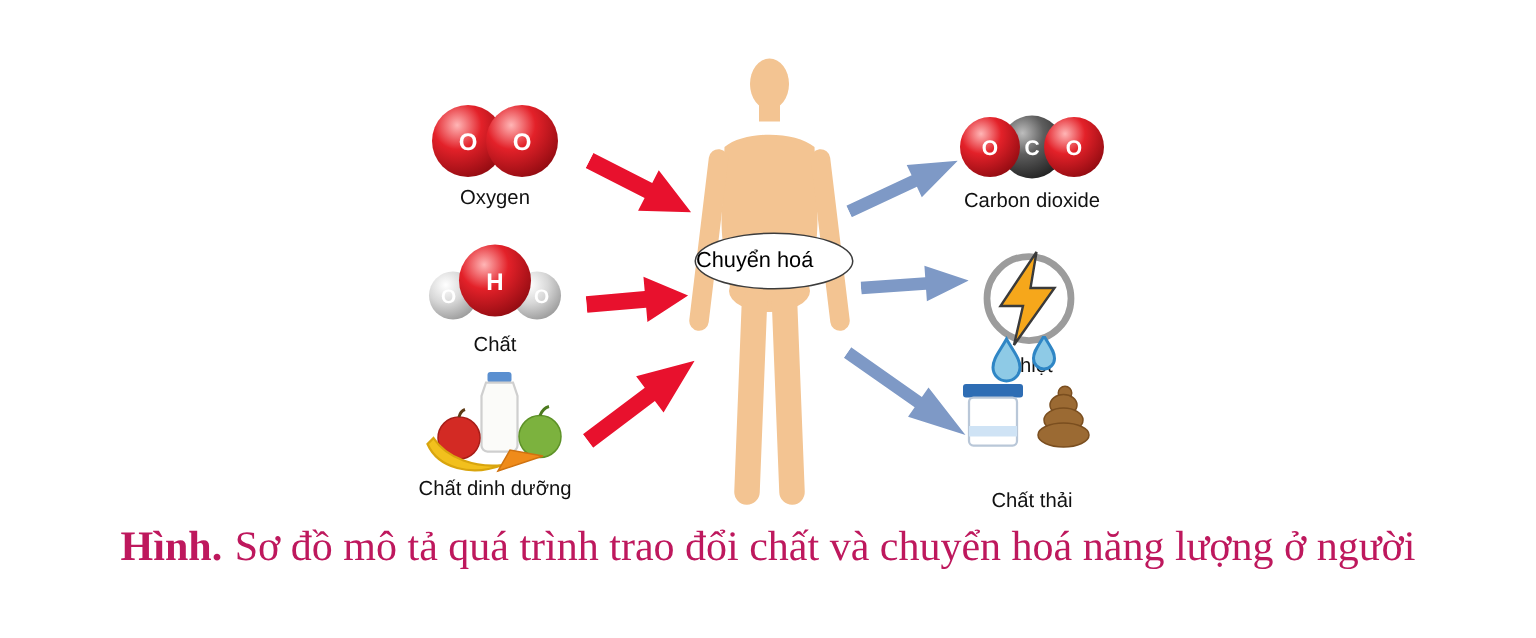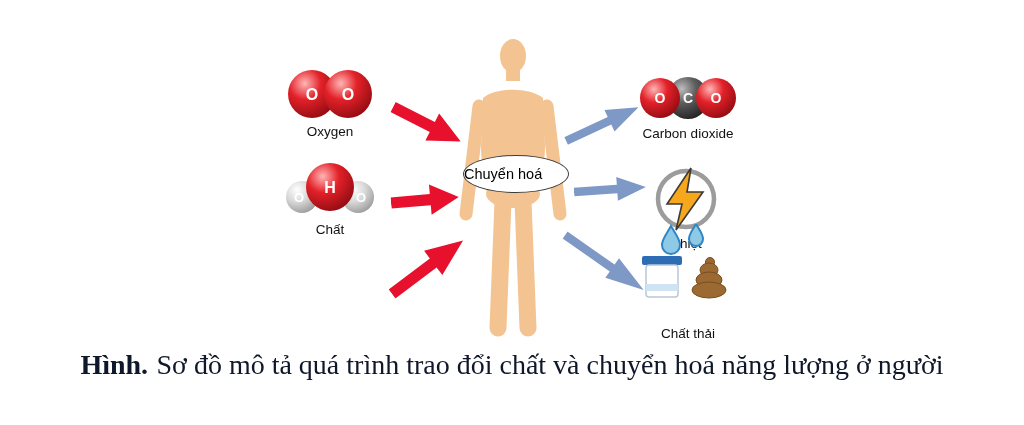--- a/index.html
+++ b/index.html
@@ -7,21 +7,21 @@
          font-family:"Liberation Sans",sans-serif;}
   .group{position:absolute;display:flex;flex-direction:column;align-items:center;}
   .icon-label{font-size:13.5px;color:#111;margin-top:2px;white-space:nowrap;text-align:left;}
   .arrow{position:absolute;transform-origin:0 50%;}
   .arrow-red{height:32px;}
   .arrow-blue{height:28px;}
   .oval{position:absolute;left:463px;top:155px;width:104px;height:36px;background:#fff;
         border:1.6px solid #3c3c3c;border-radius:50%;display:flex;align-items:center;
         font-size:14.5px;color:#000;z-index:5;}
   .caption{position:absolute;left:0;right:0;top:349px;text-align:center;
-           font-family:"Liberation Serif",serif;font-size:28px;color:#0f172a;}
+           font-family:"Liberation Serif",serif;font-size:28px;color:#be185d;}
   .caption-prefix{font-weight:700;}
   .caption-rest{margin-left:.3em;}
   .at{fill:#ffffff;font-family:"Liberation Sans",sans-serif;font-weight:bold;font-size:16px;text-anchor:middle;}
   .at-s{font-size:13px;}
   .at-m{font-size:14px;}
   svg{display:block;}
 </style>
 </head>
 <body>
 
@@ -62,20 +62,38 @@
       <circle cx="17" cy="39" r="16" fill="url(#gGray)"></circle>
       <circle cx="73" cy="39" r="16" fill="url(#gGray)"></circle>
       <circle cx="45" cy="29" r="24" fill="url(#gRed)"></circle>
       <text class="at at-s" x="14" y="44">O</text>
       <text class="at" x="45" y="35">H</text>
       <text class="at at-s" x="76" y="44">O</text>
     </svg>
     <div class="icon-label">Chất</div>
   </div>
 
+  <div class="group" style="left:280px;top:246px;width:100px;">
+    <svg width="100" height="70" viewBox="0 0 100 70">
+
+      <rect x="45" y="2" width="16" height="7" rx="2" fill="#5a8fd0"></rect>
+      <path d="M44,9 h18 l3,9 v33 a4,4 0 0 1 -4,4 h-16 a4,4 0 0 1 -4,-4 v-33 z" fill="#fbfbf9" stroke="#cfcfcf" stroke-width="1.5"></path>
+
+      <circle cx="80" cy="45" r="14" fill="#7cb23e" stroke="#5d9227" stroke-width="1"></circle>
+      <path d="M80,31 q2,-5 6,-6" stroke="#4c7a1e" stroke-width="2" fill="none"></path>
+
+      <circle cx="26" cy="46" r="14" fill="#d32a24" stroke="#a81d18" stroke-width="1"></circle>
+      <path d="M26,32 q1,-4 4,-5" stroke="#5d3a16" stroke-width="2" fill="none"></path>
+
+      <path d="M5,50 C12,66 34,72 55,64 C38,66 18,60 9,46 Z" fill="#f2c01d" stroke="#d9a50e" stroke-width="1.5"></path>
+
+      <path d="M52,68 L82,58 L60,54 Z" fill="#ef8b1a" stroke="#cf7210" stroke-width="1"></path>
+    </svg>
+    <div class="icon-label">Chất dinh dưỡng</div>
+  </div>
 
   <svg class="arrow arrow-red" style="left:393px;top:91px;width:76px;transform:rotate(27deg);" viewBox="0 0 100 40" preserveAspectRatio="none">
     <path d="M0,13 L58,13 L58,1 L100,20 L58,39 L58,27 L0,27 Z" fill="#e8112d"></path>
   </svg>
   <svg class="arrow arrow-red" style="left:391px;top:187px;width:68px;transform:rotate(-5deg);" viewBox="0 0 100 40" preserveAspectRatio="none">
     <path d="M0,13 L58,13 L58,1 L100,20 L58,39 L58,27 L0,27 Z" fill="#e8112d"></path>
   </svg>
   <svg class="arrow arrow-red" style="left:392px;top:278px;width:89px;transform:rotate(-37deg);" viewBox="0 0 100 40" preserveAspectRatio="none">
     <path d="M0,13 L58,13 L58,1 L100,20 L58,39 L58,27 L0,27 Z" fill="#e8112d"></path>
   </svg>

